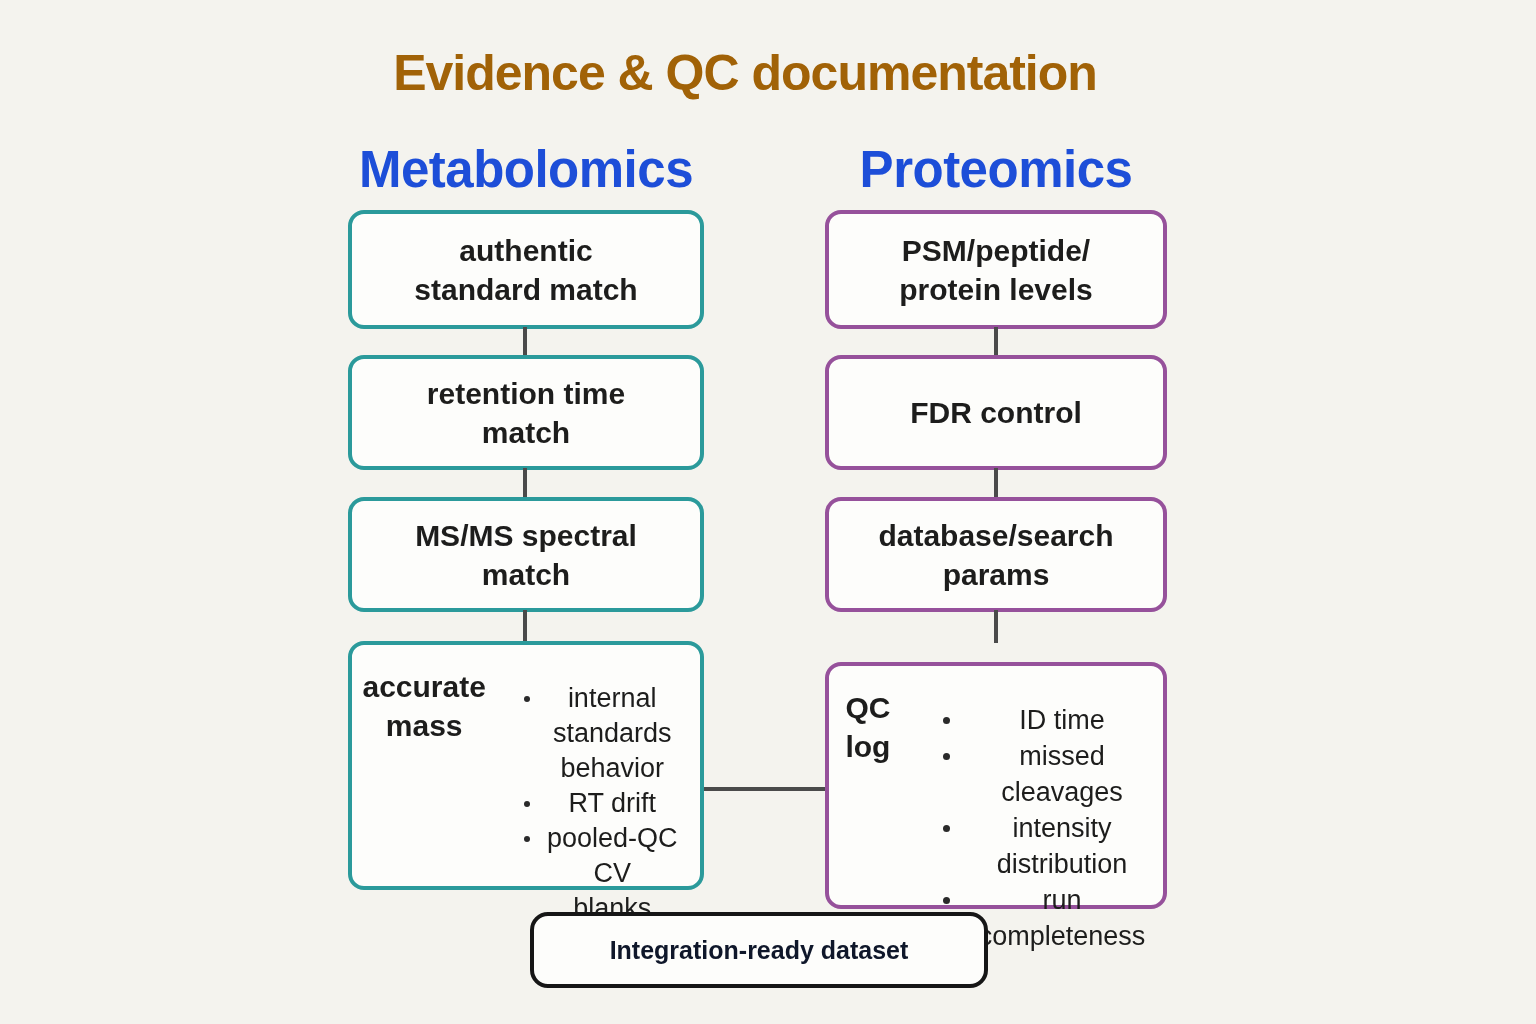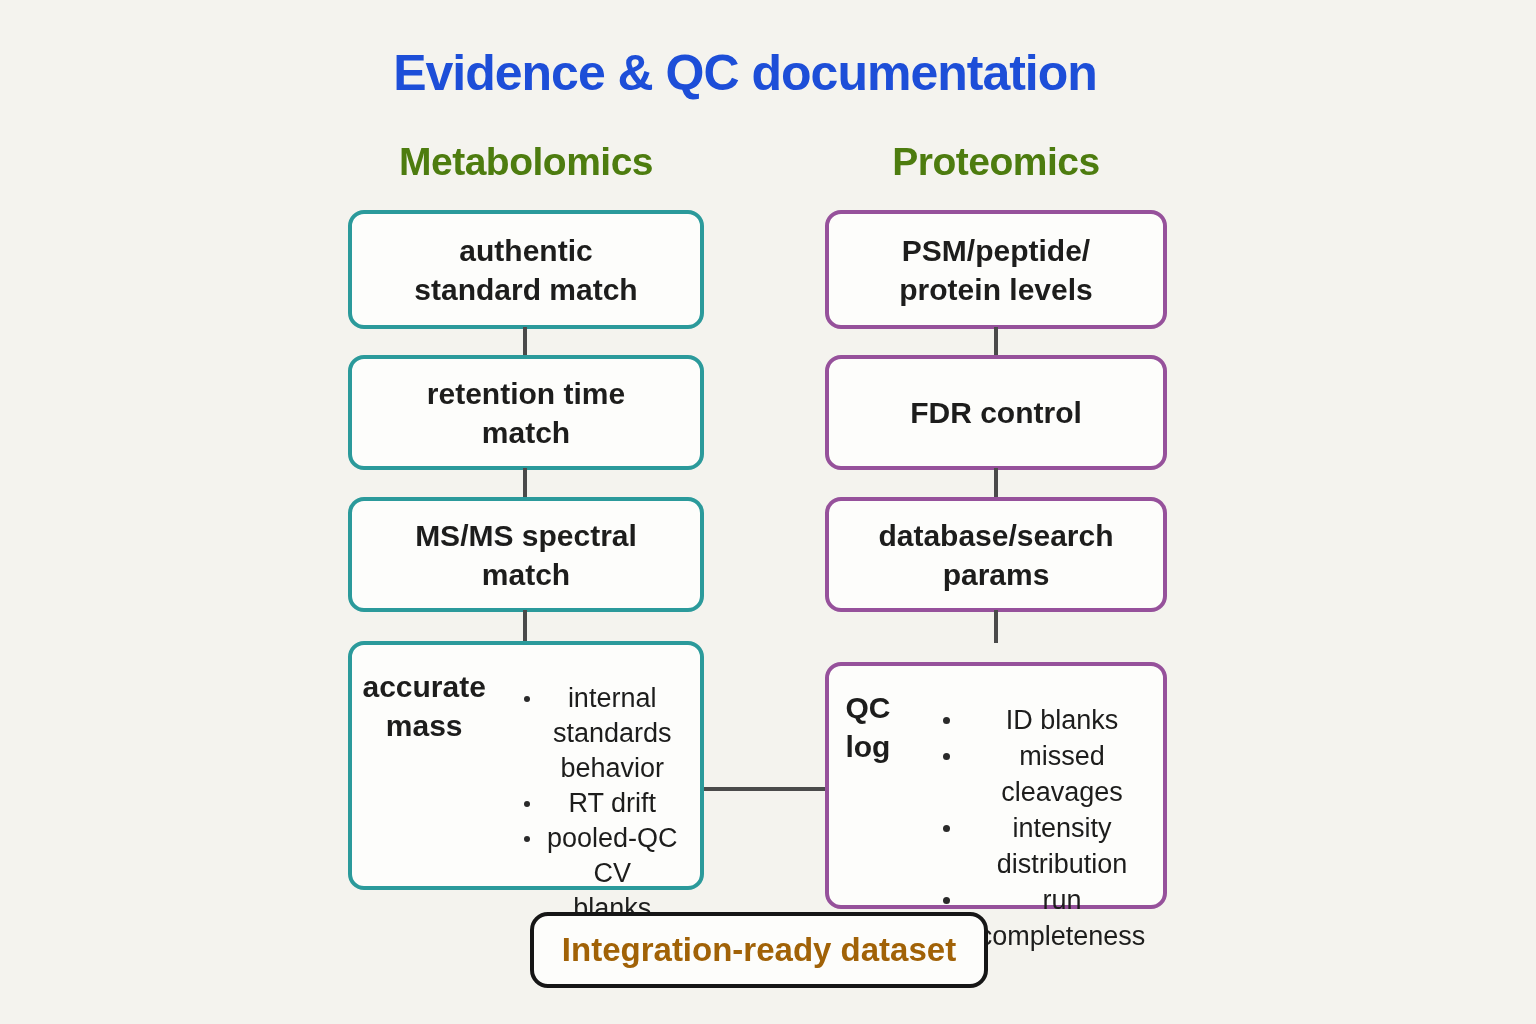--- a/index.html
+++ b/index.html
@@ -20,29 +20,29 @@
   }
   .diagram-title {
     position: absolute;
     left: 300px;
     top: 44px;
     width: 890px;
     text-align: center;
     font-size: 50px;
     font-weight: 700;
     letter-spacing: -1px;
-    color: #1d4ed8;
+    color: #a16207;
   }
   .col-header {
     position: absolute;
     text-align: center;
-    font-size: 39px;
+    font-size: 51px;
     font-weight: 700;
     letter-spacing: -0.5px;
-    color: #4d7c0f;
+    color: #1d4ed8;
   }
   .col-header.metab { left: 348px; width: 356px; top: 140px; }
   .col-header.prot  { left: 825px; width: 342px; top: 140px; }
 
   .box {
     position: absolute;
     box-sizing: border-box;
     background: #fdfdfb;
     border: 4px solid #2b9a9b;
     border-radius: 16px;
@@ -130,23 +130,23 @@
     top: 912px;
     width: 458px;
     height: 76px;
     box-sizing: border-box;
     background: #fdfdfb;
     border: 4px solid #161616;
     border-radius: 18px;
     display: flex;
     align-items: center;
     justify-content: center;
-    font-size: 33px;
+    font-size: 25px;
     font-weight: 600;
-    color: #a16207;
+    color: #0f172a;
   }
 </style>
 </head>
 <body>
 
 <div class="canvas">
 
   <div class="diagram-title">Evidence &amp; QC documentation</div>
 
   <div class="col-header metab">Metabolomics</div>
@@ -194,21 +194,21 @@
 
   <div class="box purple p-box row3">
     <span class="box-label">database/search
 params</span>
   </div>
   <div class="connector-v" style="left:994px; top:610px; height:33px;"></div>
 
   <div class="box purple p-box row4 detail">
     <div class="box-title">QC log</div>
     <ul class="bullet-list prot-list">
-      <li>ID blanks</li>
+      <li>ID time</li>
       <li>missed cleavages</li>
       <li>intensity distribution</li>
       <li>run completeness</li>
     </ul>
   </div>
 
   <div class="connector-h" style="left:704px; top:787px; width:121px;"></div>
 
   <div class="output-box">
     <span>Integration-ready dataset</span>

